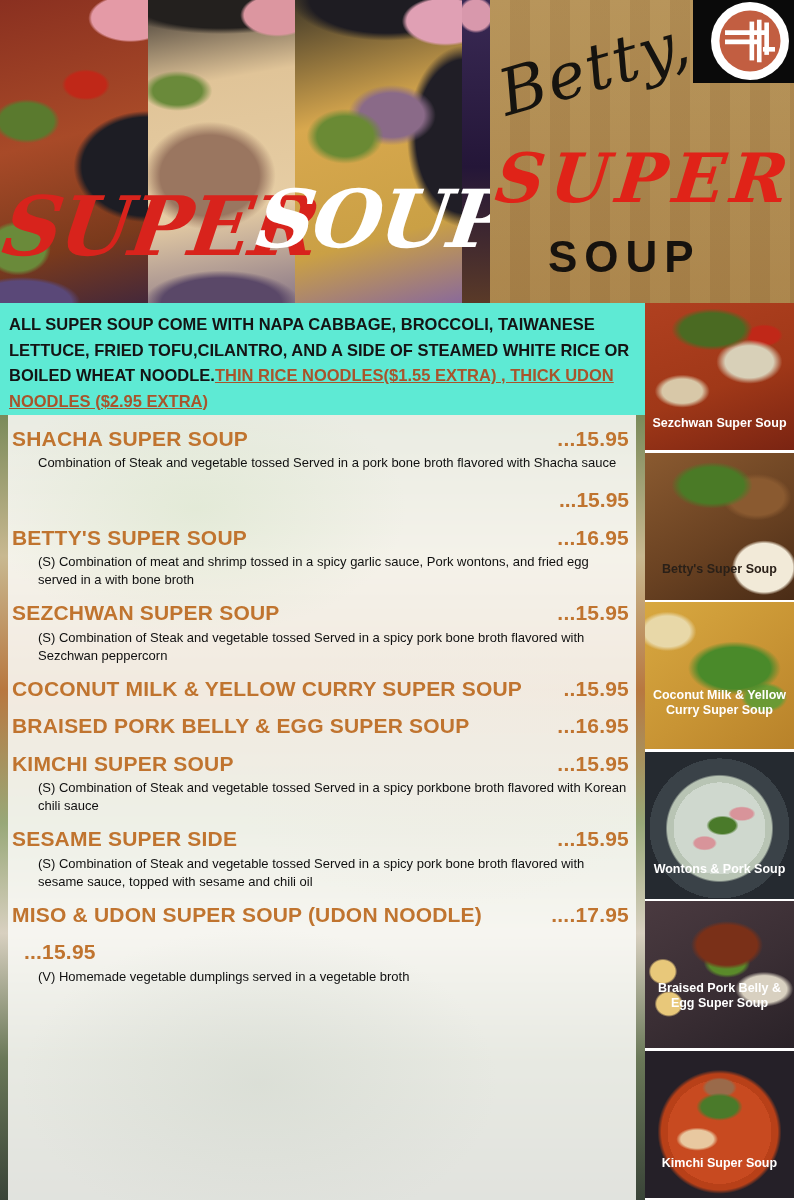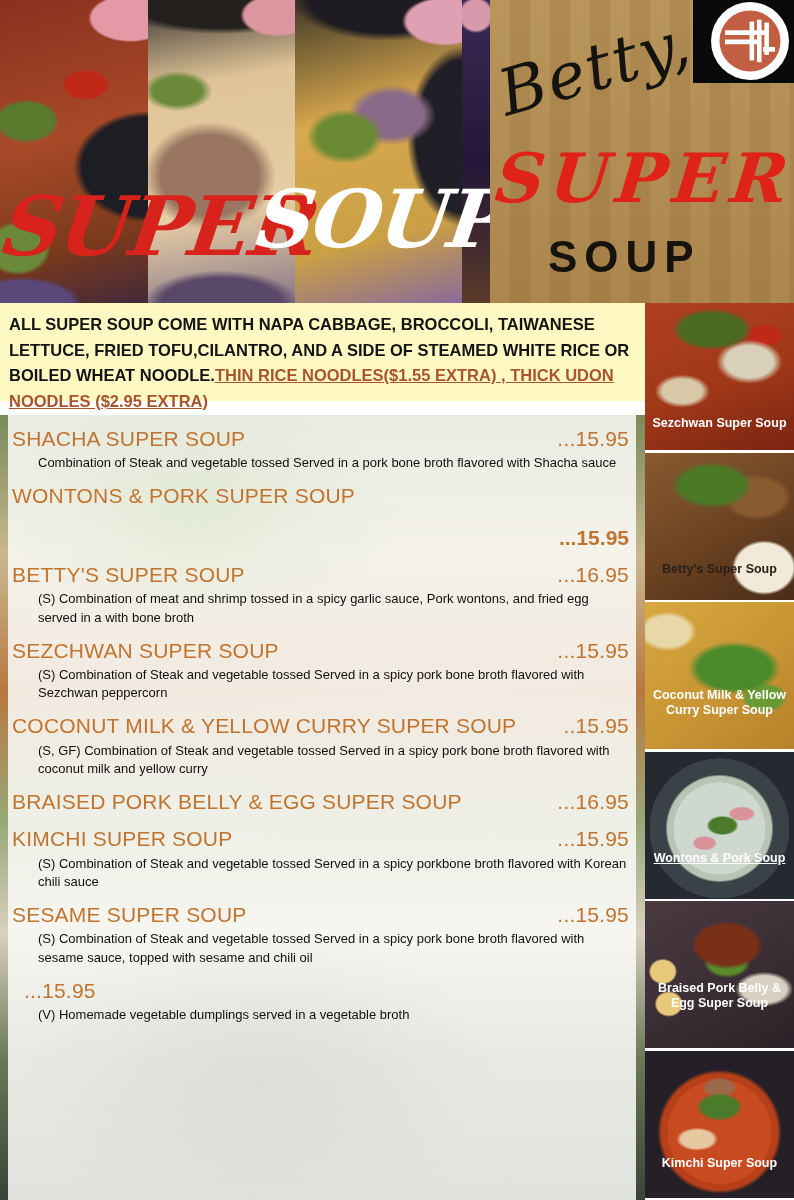--- a/index.html
+++ b/index.html
@@ -59,38 +59,38 @@
   .brand-super{position:absolute;left:6px;top:138px;z-index:4;
     font-family:"DejaVu Serif",serif;font-style:italic;font-weight:bold;
     font-size:68px;color:#e02318;letter-spacing:6px;transform:skewX(-6deg);}
   .brand-soup{position:absolute;left:58px;top:232px;z-index:4;
     font-weight:bold;font-size:44px;color:#16120e;letter-spacing:7px;}
   .corner{position:absolute;right:0;top:0;width:101px;height:83px;background:#0a0a0a;z-index:5;}
   .logo{position:absolute;right:5px;top:2px;width:78px;height:78px;border-radius:50%;
     background:#ffffff;z-index:6;display:flex;align-items:center;justify-content:center;}
 
   
-  .intro{position:absolute;top:303px;left:0;width:645px;height:98px;background:#fef9c3;
+  .intro{position:absolute;top:303px;left:0;width:645px;height:112px;background:#5eead4;
     box-sizing:border-box;padding:9px 10px 0 9px;font-weight:bold;font-size:16.5px;
     line-height:1.55;color:#141414;}
   .intro .hl{color:#a8542c;text-decoration:underline;}
 
   
   .menu{position:absolute;top:415px;left:0;width:645px;height:785px;
     background:linear-gradient(180deg,#7a8a5a 0%,#c8b890 18%,#b87840 35%,#98a878 52%,#d8d0c0 66%,#6a7858 82%,#3a4438 100%);}
   .menu-veil{position:absolute;top:0;bottom:0;left:8px;right:9px;
     background:
       radial-gradient(300px 180px at 30% 12%, rgba(214,228,200,0.5), transparent 70%),
       radial-gradient(320px 200px at 70% 45%, rgba(240,236,228,0.55), transparent 70%),
       radial-gradient(340px 220px at 40% 85%, rgba(208,214,204,0.5), transparent 70%),
       rgba(250,250,247,0.87);}
   .menu-inner{position:relative;z-index:2;box-sizing:border-box;padding:10px 16px 0 12px;}
   .item{margin-bottom:10px;}
   .item-head{display:flex;justify-content:space-between;align-items:baseline;
-    color:#c0742f;font-weight:normal;font-size:21px;line-height:1.3;letter-spacing:0.2px;}
+    color:#c0742f;font-weight:bold;font-size:21px;line-height:1.3;letter-spacing:0.2px;}
   .item-price{white-space:nowrap;margin-left:12px;}
   .price-line{text-align:right;color:#c0742f;font-weight:bold;font-size:21px;margin-top:14px;line-height:1.3;}
   .item-desc{text-align:left;font-size:13px;color:#101010;line-height:1.4;margin-top:2px;padding-left:26px;}
   .item-desc:empty{display:none;}
 
   
   .sidebar{position:absolute;left:645px;top:303px;width:149px;height:897px;background:#fff;}
   .photo{position:relative;width:149px;height:147px;margin-bottom:2.5px;overflow:hidden;}
   .caption{position:absolute;left:0;width:100%;text-align:center;font-weight:bold;
     font-size:12.5px;line-height:1.25;z-index:2;padding:0 4px;box-sizing:border-box;}
@@ -113,21 +113,21 @@
     radial-gradient(80px 46px at 60% 45%, #4a8a2a 0 45%, transparent 58%),
     radial-gradient(50px 34px at 15% 20%, #e8d8a8 0 45%, transparent 58%),
     radial-gradient(40px 26px at 80% 65%, #6a9a34 0 45%, transparent 58%),
     linear-gradient(140deg,#d8a840 0%,#c89434 55%,#b8822a 100%);}
   .p3 .caption{bottom:30px;}
   .p4{background:
     radial-gradient(26px 16px at 52% 50%, #4a7a2a 0 50%, transparent 62%),
     radial-gradient(20px 12px at 40% 62%, #d8949a 0 50%, transparent 62%),
     radial-gradient(22px 12px at 65% 42%, #d8949a 0 50%, transparent 62%),
     radial-gradient(circle at 50% 52%, #cfd8ce 0 46px, #b8c4b4 46px 52px, #3a4248 54px 70px, #252a30 70px);}
-  .p4 .caption{bottom:32px;text-decoration:underline;}
+  .p4 .caption{bottom:21px;}
   .p5{background:
     radial-gradient(60px 40px at 55% 30%, #7a3018 0 50%, transparent 60%),
     radial-gradient(40px 26px at 55% 42%, #5a8a2a 0 45%, transparent 58%),
     radial-gradient(22px 20px at 12% 48%, #e8c87a 0 55%, transparent 65%),
     radial-gradient(22px 20px at 16% 70%, #e8c87a 0 55%, transparent 65%),
     radial-gradient(50px 30px at 80% 60%, #d8d0c0 0 45%, transparent 58%),
     linear-gradient(150deg,#4a3a40 0%,#3a2e34 55%,#2a2228 100%);}
   .p5 .caption{bottom:36px;}
   .p6{background:
     radial-gradient(40px 24px at 50% 38%, #4a7a2a 0 45%, transparent 58%),
@@ -182,23 +182,20 @@
 
       <div class="item">
         <div class="item-head">
           <span class="item-name">SHACHA SUPER SOUP</span>
           <span class="item-price">...15.95</span>
         </div>
         <div class="item-desc">Combination of Steak and vegetable tossed Served in a pork bone broth flavored with Shacha sauce</div>
       </div>
 
       <div class="item">
-        <div class="item-head">
-          <span class="item-name">WONTONS &amp; PORK SUPER SOUP</span>
-        </div>
         <div class="price-line">...15.95</div>
       </div>
 
       <div class="item">
         <div class="item-head">
           <span class="item-name">BETTY'S SUPER SOUP</span>
           <span class="item-price">...16.95</span>
         </div>
         <div class="item-desc">(S) Combination of meat and shrimp tossed in a spicy garlic sauce, Pork wontons, and fried egg served in a with bone broth</div>
       </div>
@@ -209,48 +206,51 @@
           <span class="item-price">...15.95</span>
         </div>
         <div class="item-desc">(S) Combination of Steak and vegetable tossed Served in a spicy pork bone broth flavored with Sezchwan peppercorn</div>
       </div>
 
       <div class="item">
         <div class="item-head">
           <span class="item-name">COCONUT MILK &amp; YELLOW CURRY SUPER SOUP</span>
           <span class="item-price">..15.95</span>
         </div>
-        <div class="item-desc">(S, GF) Combination of Steak and vegetable tossed Served in a spicy pork bone broth flavored with coconut milk and yellow curry</div>
       </div>
 
       <div class="item">
         <div class="item-head">
           <span class="item-name">BRAISED PORK BELLY &amp; EGG SUPER SOUP</span>
           <span class="item-price">...16.95</span>
         </div>
 
       </div>
 
       <div class="item">
         <div class="item-head">
           <span class="item-name">KIMCHI SUPER SOUP</span>
           <span class="item-price">...15.95</span>
         </div>
         <div class="item-desc">(S) Combination of Steak and vegetable tossed Served in a spicy porkbone broth flavored with Korean chili sauce</div>
       </div>
 
       <div class="item">
         <div class="item-head">
-          <span class="item-name">SESAME SUPER SOUP</span>
+          <span class="item-name">SESAME SUPER SIDE</span>
           <span class="item-price">...15.95</span>
         </div>
         <div class="item-desc">(S) Combination of Steak and vegetable tossed Served in a spicy pork bone broth flavored with sesame sauce, topped with sesame and chili oil</div>
       </div>
 
       <div class="item">
+        <div class="item-head">
+          <span class="item-name">MISO &amp; UDON SUPER SOUP (UDON NOODLE)</span>
+          <span class="item-price">....17.95</span>
+        </div>
       </div>
 
       <div class="item">
         <div class="item-head">
           <span class="item-price">...15.95</span>
         </div>
         <div class="item-desc">(V) Homemade vegetable dumplings served in a vegetable broth</div>
       </div>
 
     </div>

